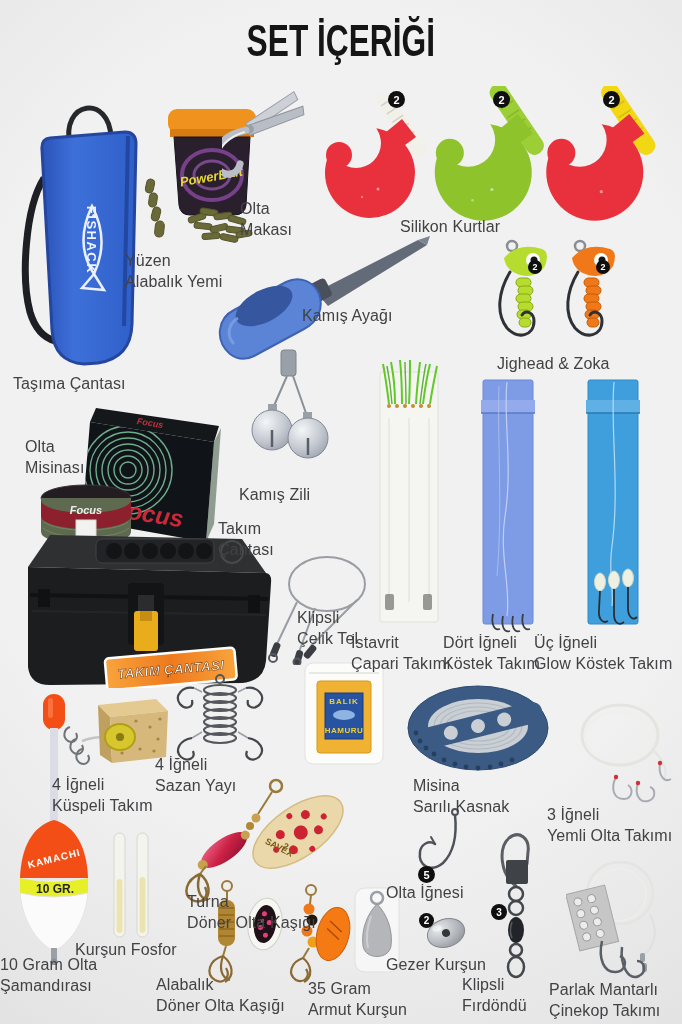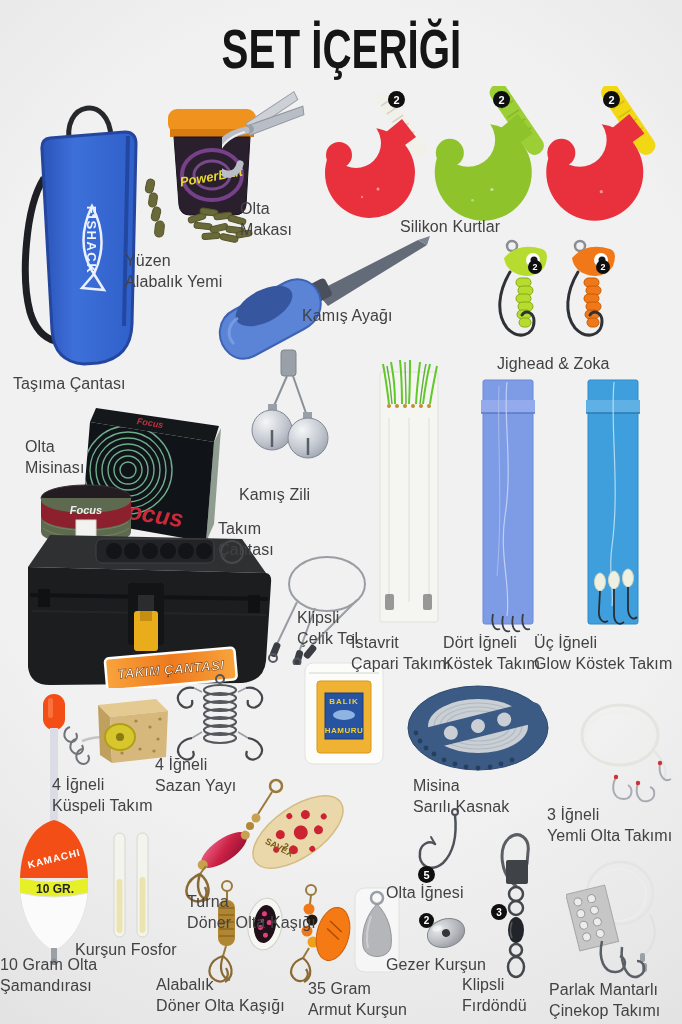--- a/index.html
+++ b/index.html
@@ -1,20 +1,20 @@
 <!DOCTYPE html>
 <html><head>
 <meta charset="utf-8">
 <style>
   html,body{margin:0;padding:0;background:#e9e9e9;}
   #poster{position:relative;width:682px;height:1024px;margin:0 auto;overflow:hidden;
     background:radial-gradient(ellipse 120% 90% at 50% 42%, #f1f1f1 45%, #e6e6e6 70%, #d7d7d7 100%);
     font-family:"Liberation Sans",sans-serif;}
   #title{position:absolute;left:0;right:0;top:16px;margin:0;text-align:center;color:#151515;
-    font-size:56px;font-weight:700;letter-spacing:0px;}
+    font-size:44px;font-weight:700;letter-spacing:0px;}
   #title span{display:inline-block;transform:scaleX(.72);transform-origin:center;}
   .g{position:absolute;z-index:1;}
   .lbl{position:absolute;z-index:5;white-space:pre-line;
     font-size:16px;font-weight:400;line-height:1.3;color:#424245;letter-spacing:.1px;}
   .badge{position:absolute;z-index:6;background:#0f0f0f;color:#fff;border-radius:50%;
     display:flex;align-items:center;justify-content:center;font-weight:700;}
 </style>
 </head>
 <body>
 

